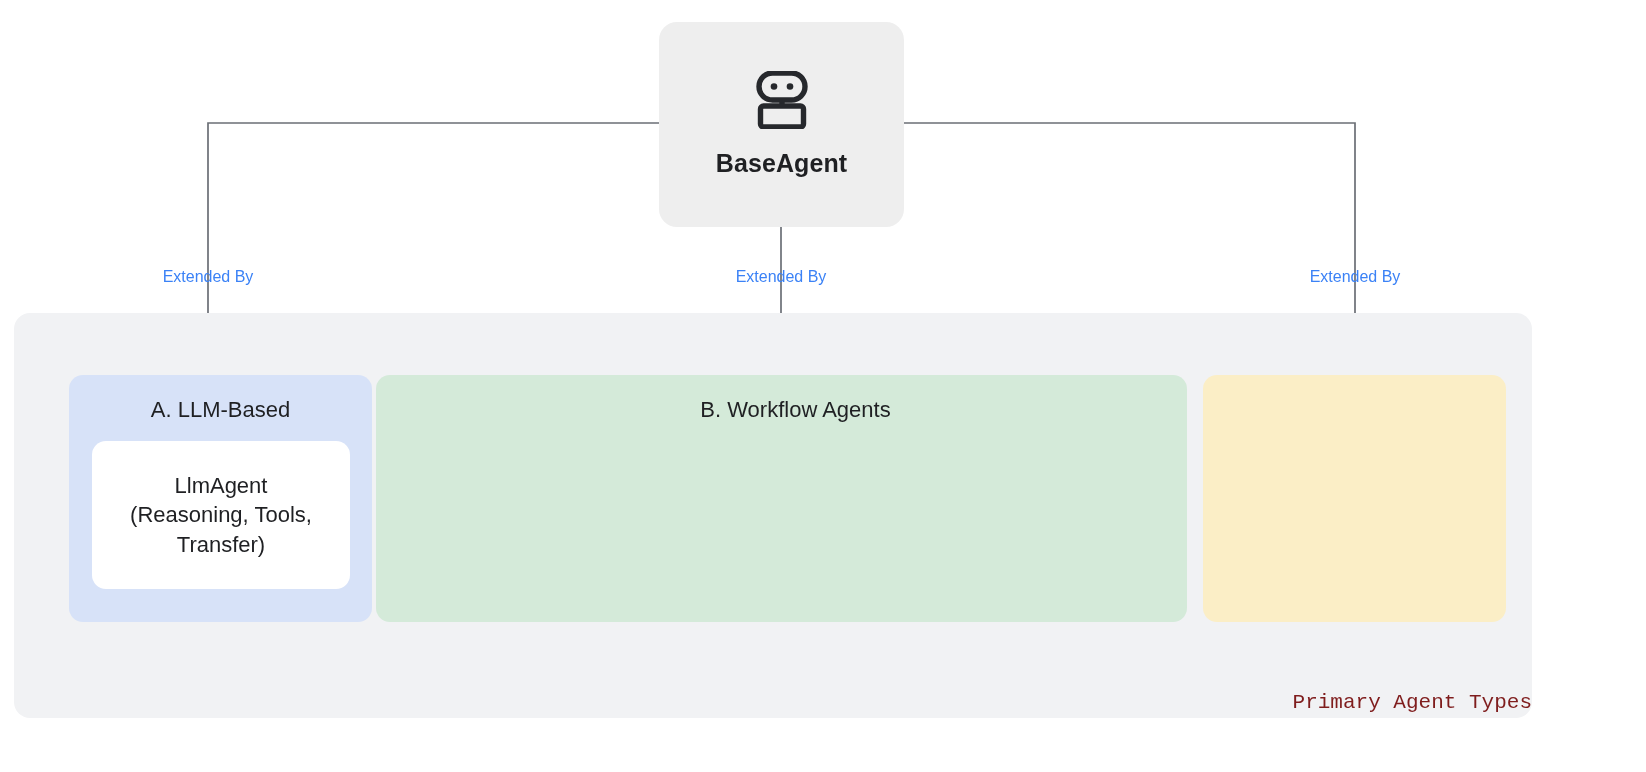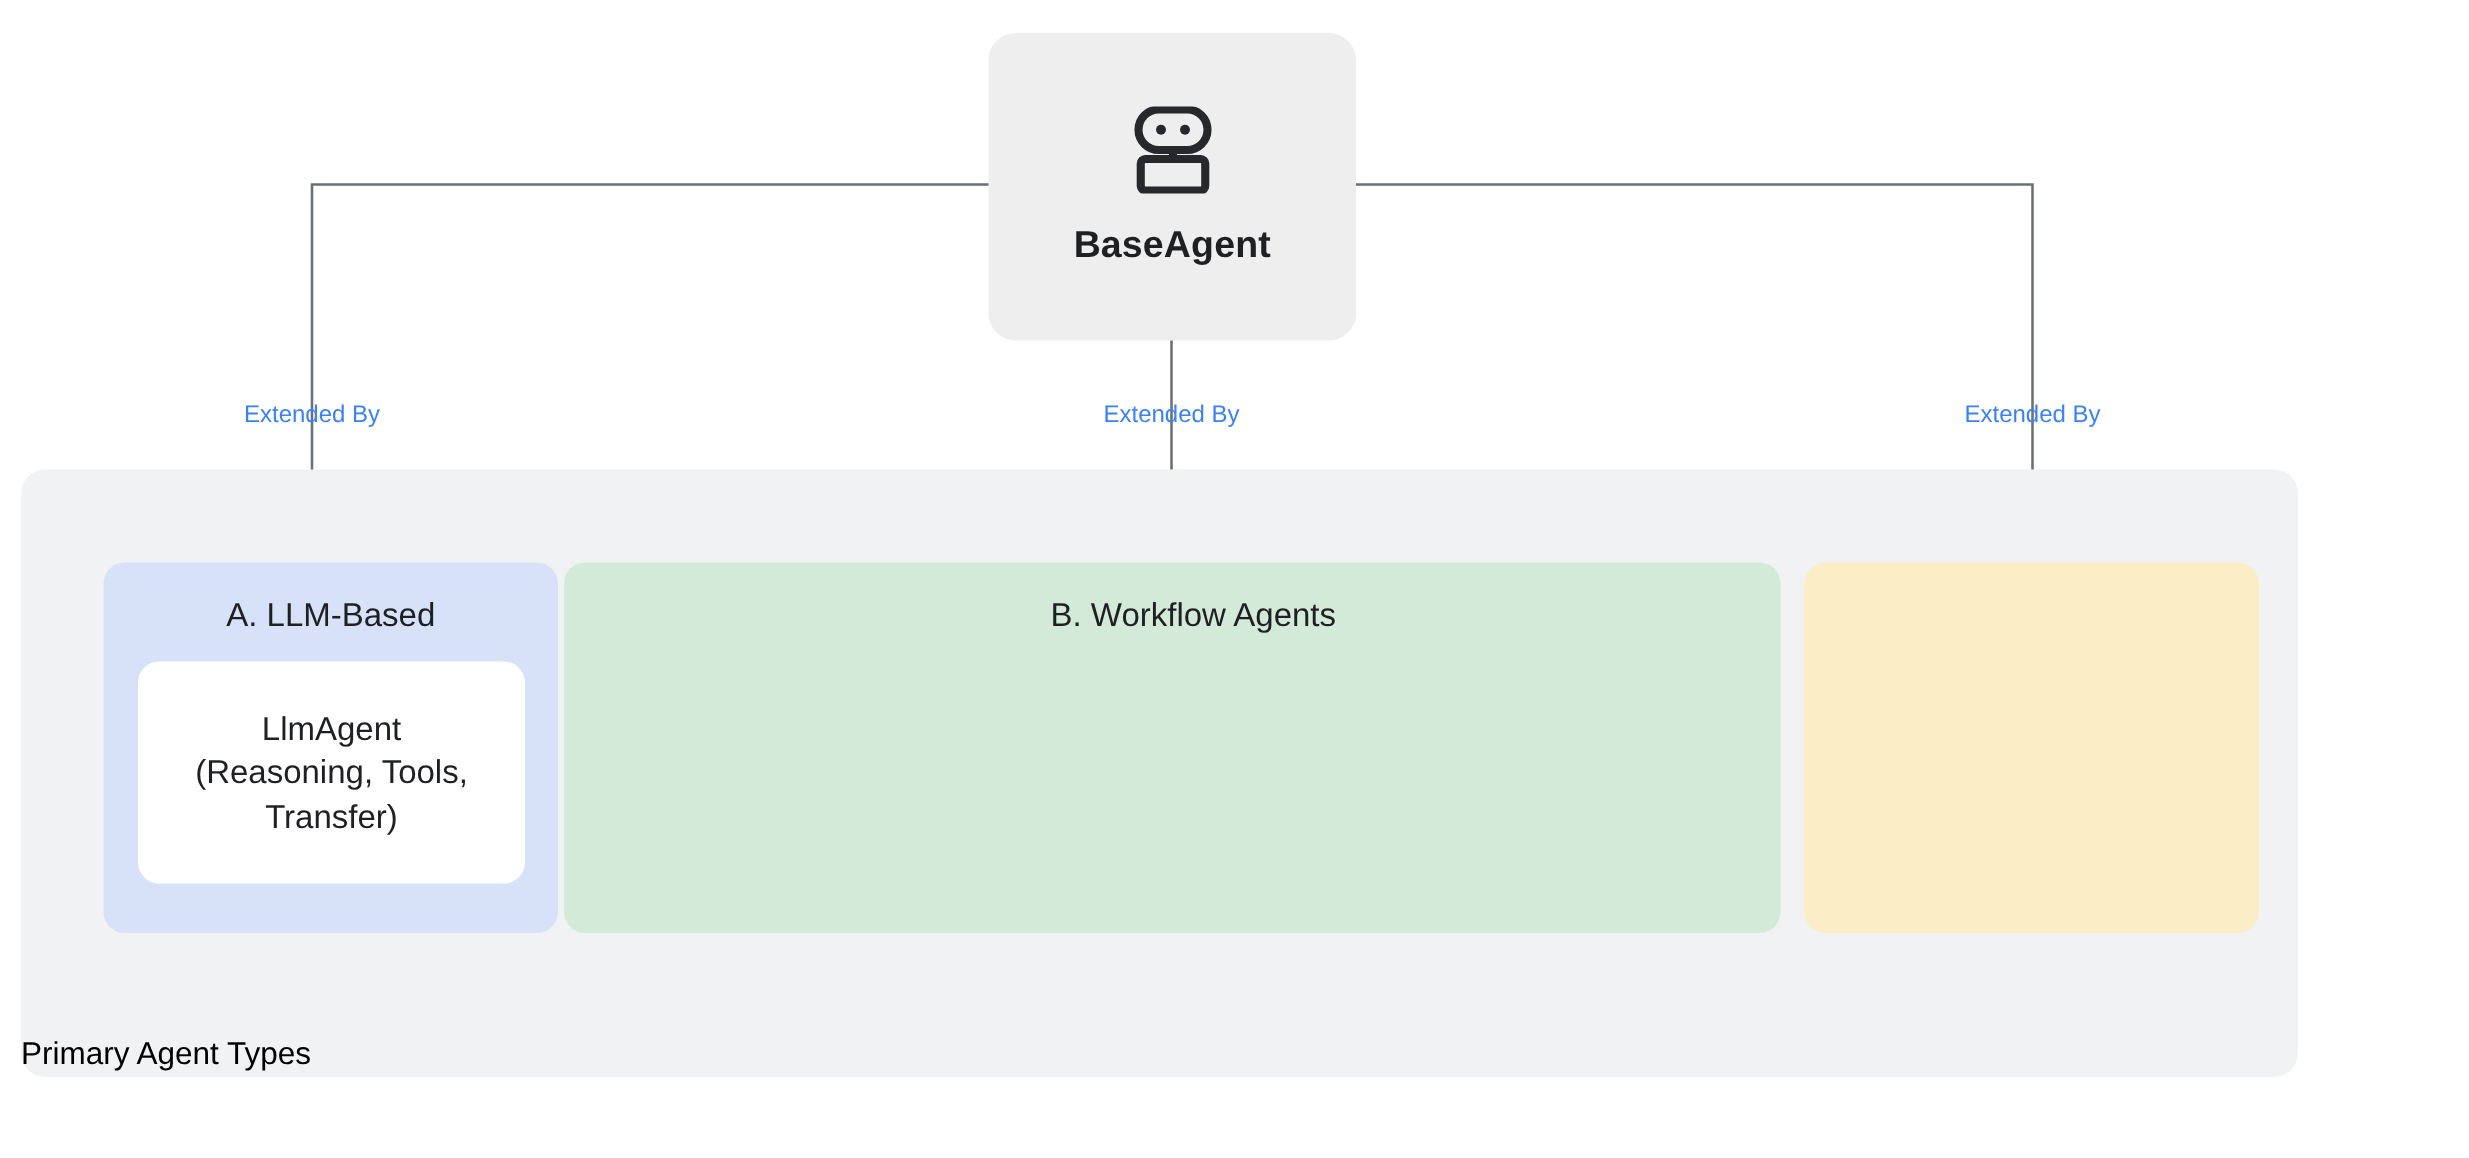--- a/index.html
+++ b/index.html
@@ -58,23 +58,24 @@
     position: absolute;
     left: 14px; top: 313px;
     width: 1518px; height: 405px;
     background: #f1f2f4;
     border-radius: 16px;
   }
   .panel-caption {
     position: absolute;
     left: 0; right: 0;
     top: 378px;
-    text-align: left;
+    text-align: right;
     font-size: 21px;
-    color: #000000;
+    color: #7f1d1d;
+    font-family: Liberation Mono, monospace;
   }
 
   
   .group {
     position: absolute;
     border-radius: 14px;
     padding-top: 22px;
   }
   .group-title {
     text-align: center;

